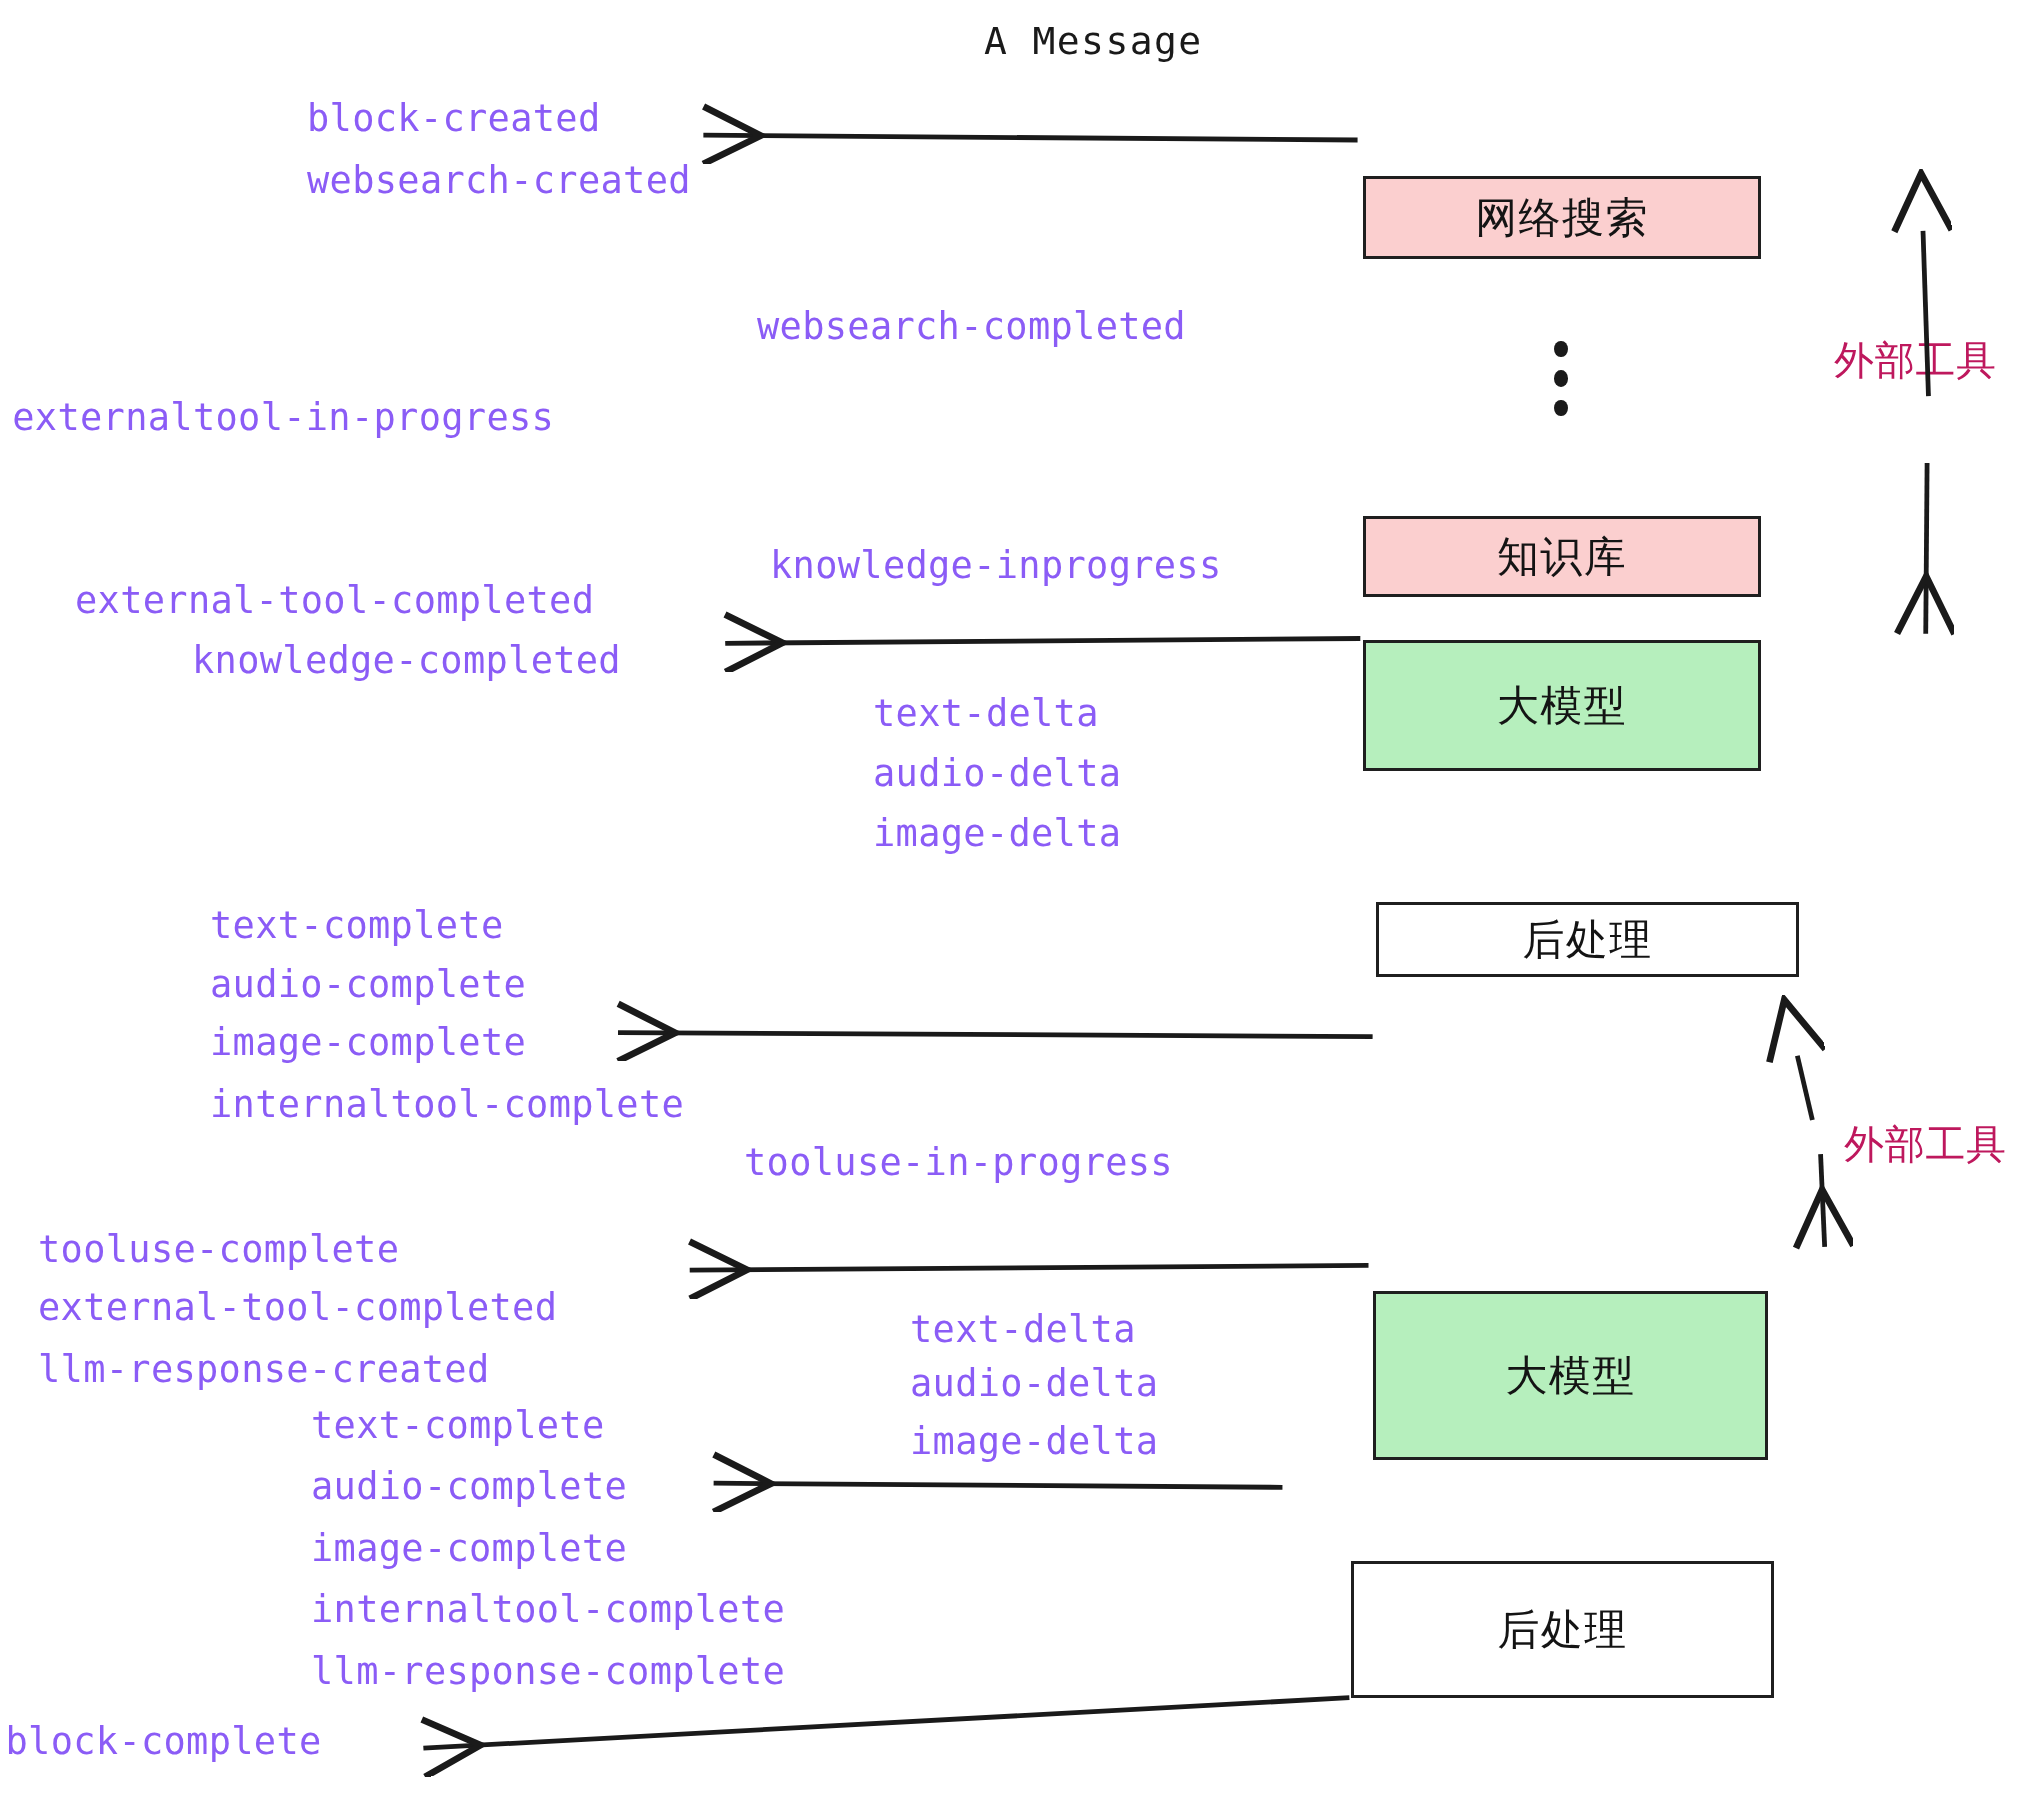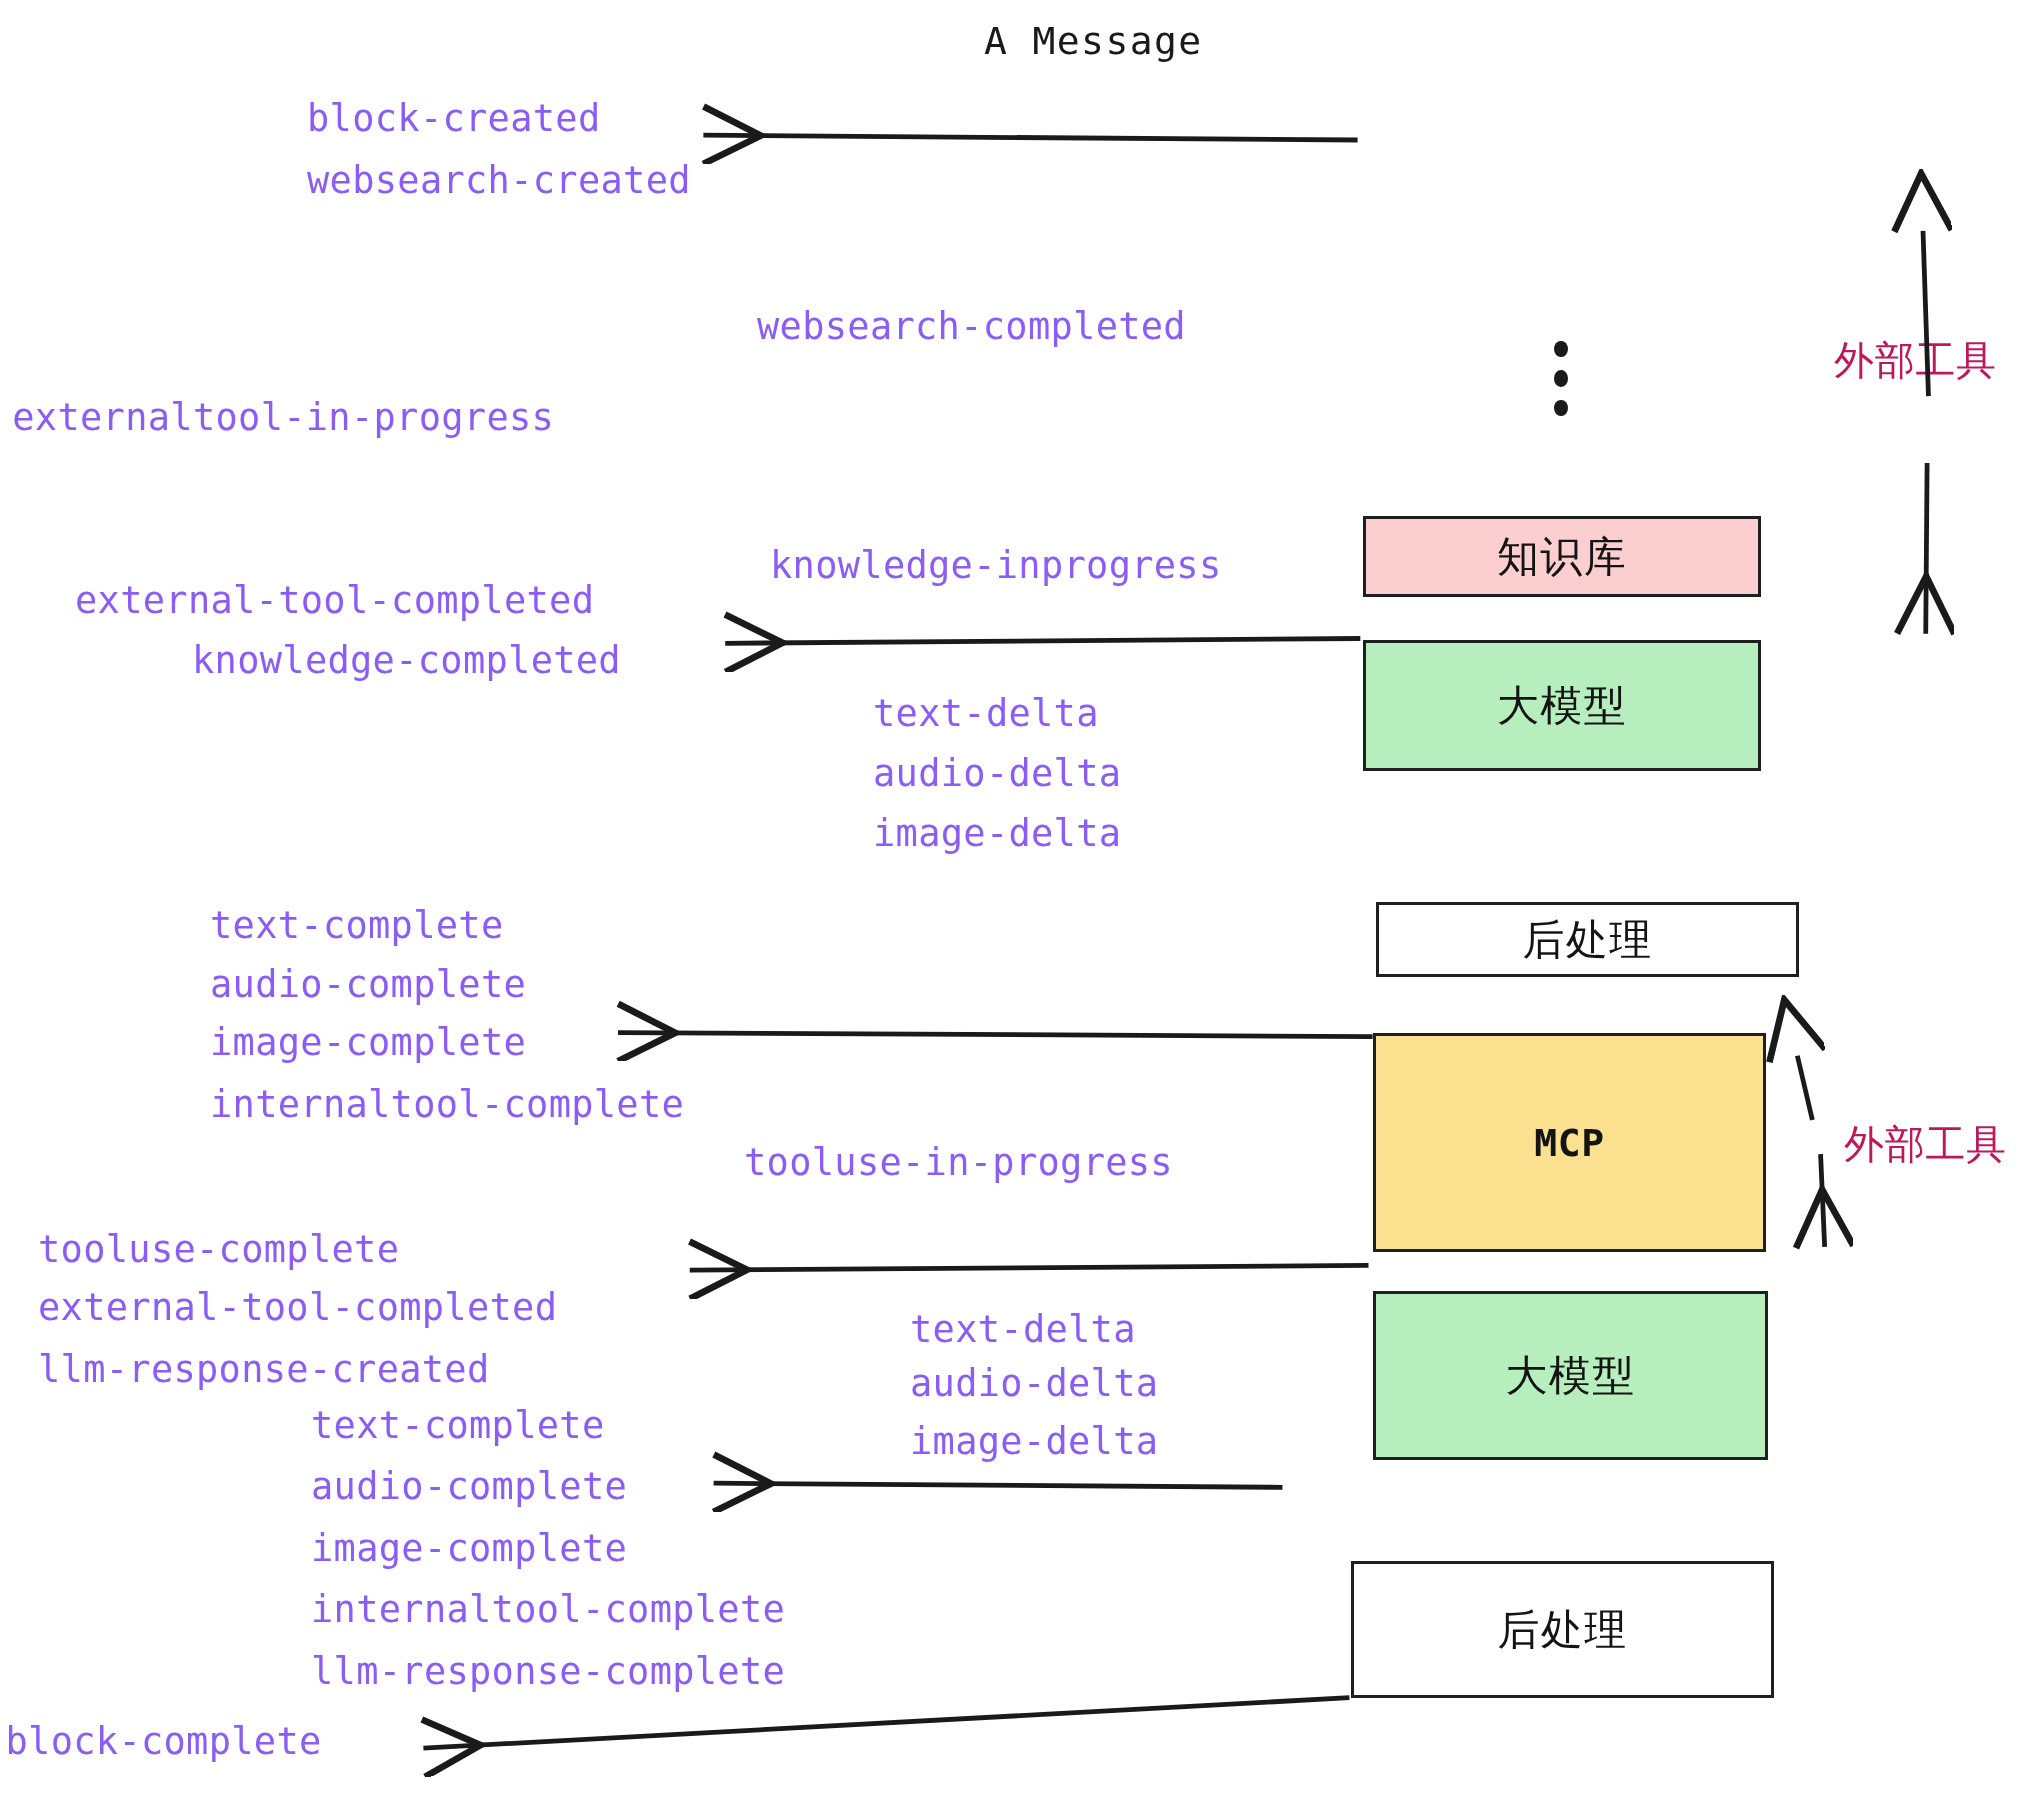--- a/index.html
+++ b/index.html
@@ -90,42 +90,42 @@
     pointer-events: none;
   }
 </style>
 </head>
 <body>
 
 <div id="canvas">
 
   <div class="title" style="left:984px; top:19px;">A Message</div>
 
+  <div class="box" style="left:1363px; top:176px; width:398px; height:83px; background:#fbcfcf;">
+    <span class="lbl">网络搜索</span>
+  </div>
 
   <div class="vdots" style="left:1554px; top:341px; width:13.7px; height:75px;">
     <span></span>
     <span></span>
     <span></span>
   </div>
 
   <div class="box" style="left:1363px; top:516px; width:398px; height:81px; background:#fbcfcf;">
     <span class="lbl">知识库</span>
   </div>
 
   <div class="box" style="left:1363px; top:640px; width:398px; height:131px; background:#b6efbd;">
     <span class="lbl">大模型</span>
   </div>
 
   <div class="box" style="left:1376px; top:902px; width:423px; height:75px; background:#ffffff;">
     <span class="lbl">后处理</span>
   </div>
 
-  <div class="box mono" style="left:1373px; top:1033px; width:393px; height:219px; background:#fae08f;">
-    <span class="lbl">MCP</span>
-  </div>
 
   <div class="box" style="left:1373px; top:1291px; width:395px; height:169px; background:#b6efbd;">
     <span class="lbl">大模型</span>
   </div>
 
   <div class="box" style="left:1351px; top:1561px; width:423px; height:137px; background:#ffffff;">
     <span class="lbl">后处理</span>
   </div>
 
   <div class="side-label" style="left:1834px; top:333px;">外部工具</div>

